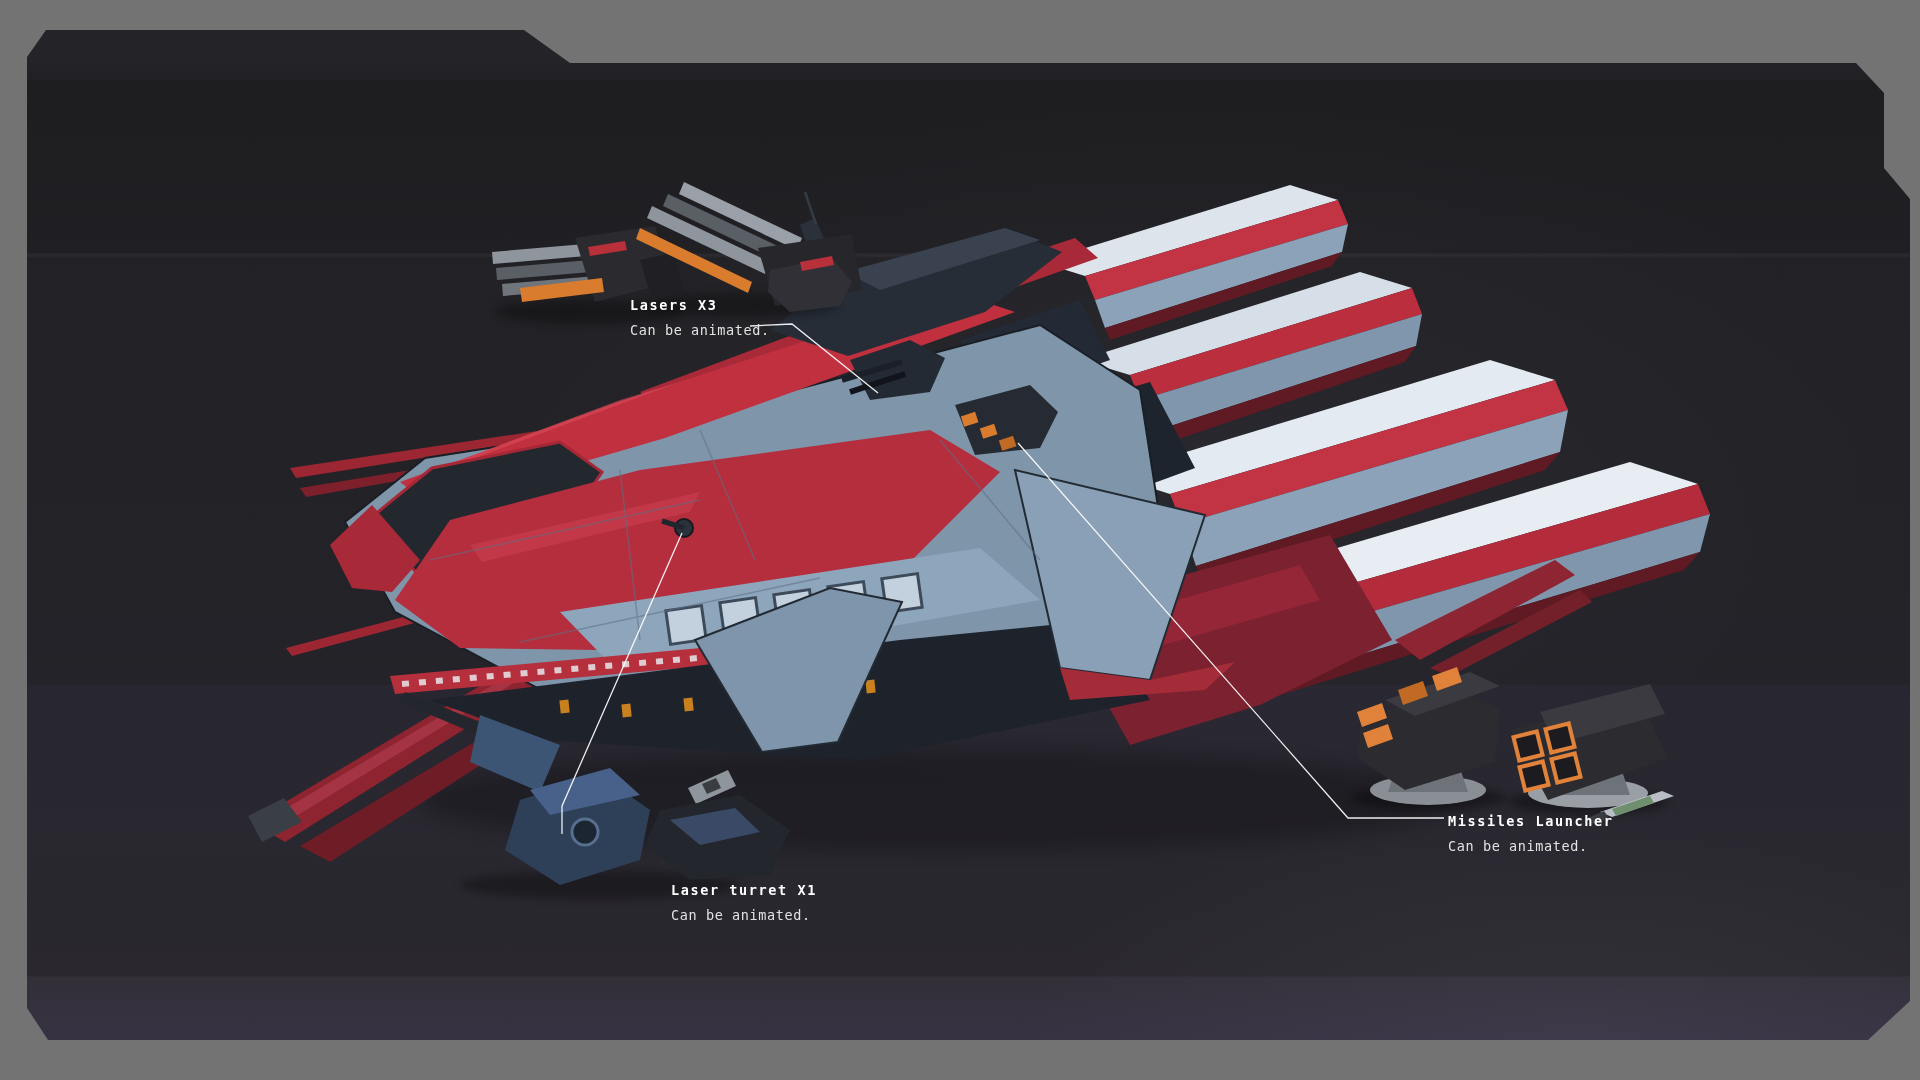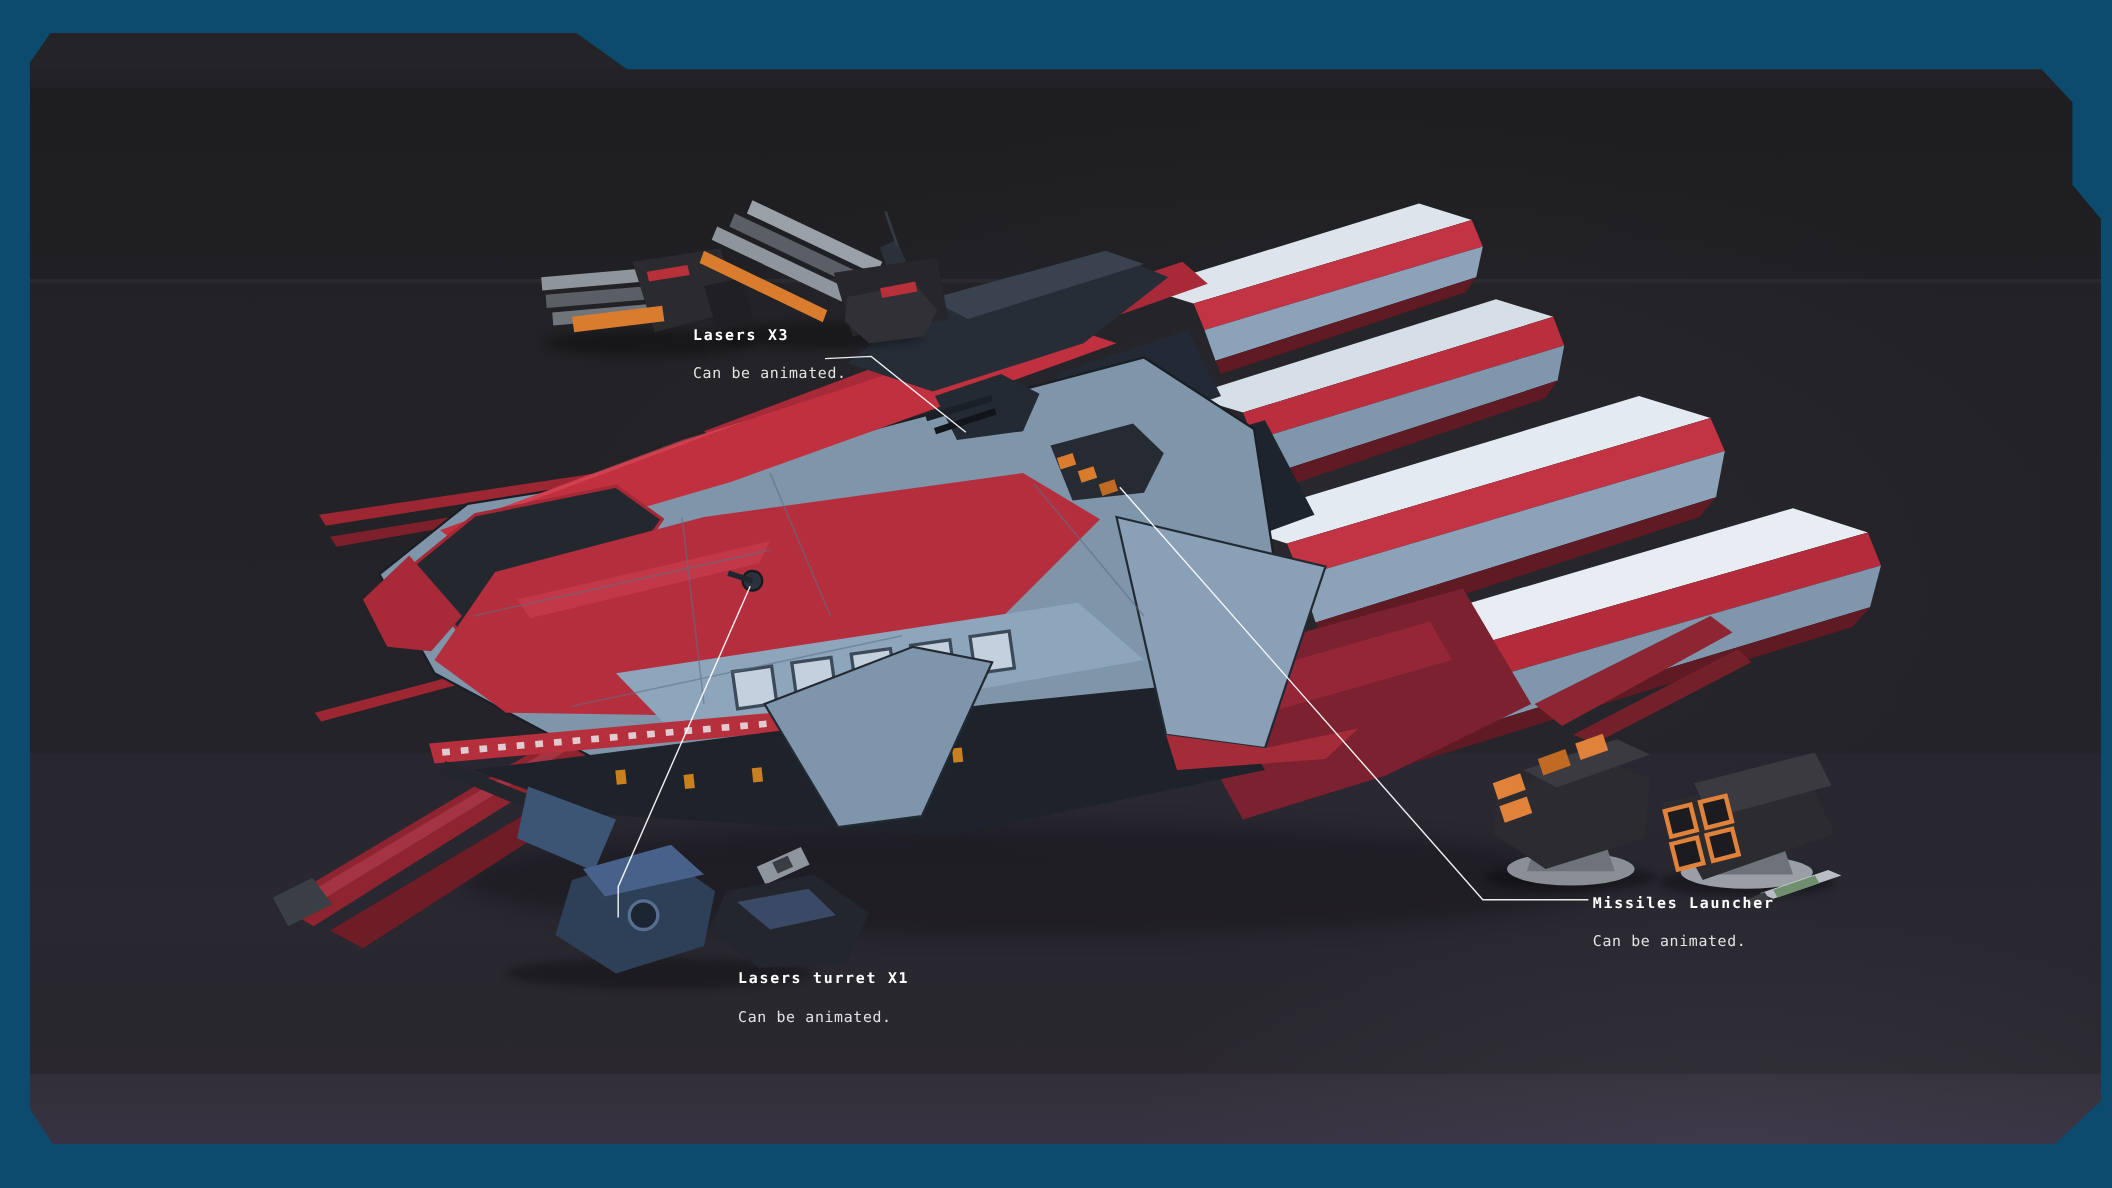--- a/index.html
+++ b/index.html
@@ -1,16 +1,16 @@
 <!DOCTYPE html>
 <html><head>
 <meta charset="utf-8">
 <style>
   html,body{margin:0;padding:0;background:#000;}
-  .stage{position:relative;width:1920px;height:1080px;background:#0c4a6e;overflow:hidden;
+  .stage{position:relative;width:1920px;height:1080px;background:#737373;overflow:hidden;
          font-family:"DejaVu Sans Mono", monospace;}
   
   .panel{
     position:absolute;left:0;top:0;width:1920px;height:1080px;
     clip-path:polygon(46px 30px,524px 30px,570px 63px,1856px 63px,1884px 93px,
                       1884px 168px,1910px 199px,1910px 1001px,1868px 1040px,
                       48px 1040px,27px 1008px,27px 57px);
     background:
       radial-gradient(1000px 520px at 62% 42%, rgba(150,150,175,0.05), rgba(0,0,0,0) 70%),
       radial-gradient(800px 320px at 82% 96%, rgba(170,160,195,0.07), rgba(0,0,0,0) 70%),
@@ -19,21 +19,21 @@
         #232327 62px,#212125 80px,
         #1e1e21 81px,#202024 253px,
         #2a292e 254px,#2a292e 256px,
         #222125 258px,#242329 684px,
         #282630 686px,#2a282e 976px,
         #332f38 977px,#373242 1040px);
   }
   .art{position:absolute;left:0;top:0;}
   .callout{position:absolute;color:#fff;}
   .c-title{font-weight:700;font-size:13.5px;letter-spacing:1.6px;color:#ffffff;line-height:16px;white-space:nowrap;}
-  .c-sub{font-weight:400;font-size:13.5px;letter-spacing:0.6px;color:#e2e2e2;line-height:15px;margin-top:20px;white-space:nowrap;}
+  .c-sub{font-weight:400;font-size:13.5px;letter-spacing:0.6px;color:#e2e2e2;line-height:15px;margin-top:10px;white-space:nowrap;}
 </style>
 </head>
 <body>
 
 <div class="stage">
 
   <div class="panel"></div>
 
   <svg class="art" width="1920" height="1080" viewBox="0 0 1920 1080">
     <defs>
@@ -240,21 +240,21 @@
       <polyline points="1018,443 1348,818 1444,818"></polyline>
     </g>
   </svg>
 
   <div class="callout" style="left:630px;top:297px">
     <div class="c-title">Lasers X3</div>
     <div class="c-sub">Can be animated.</div>
   </div>
 
   <div class="callout" style="left:671px;top:882px">
-    <div class="c-title">Lasers turret X1</div>
+    <div class="c-title">Laser turret X1</div>
     <div class="c-sub">Can be animated.</div>
   </div>
 
   <div class="callout" style="left:1448px;top:813px">
     <div class="c-title">Missiles Launcher</div>
     <div class="c-sub">Can be animated.</div>
   </div>
 
 </div>
 

